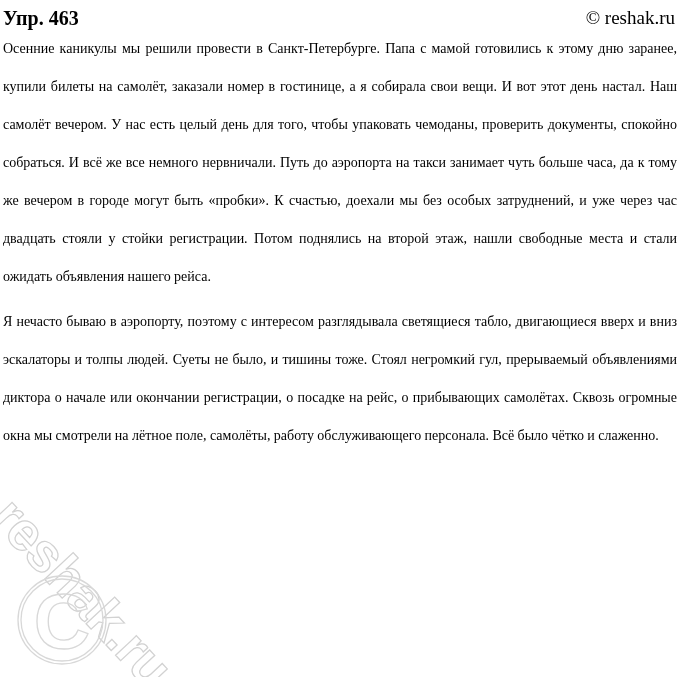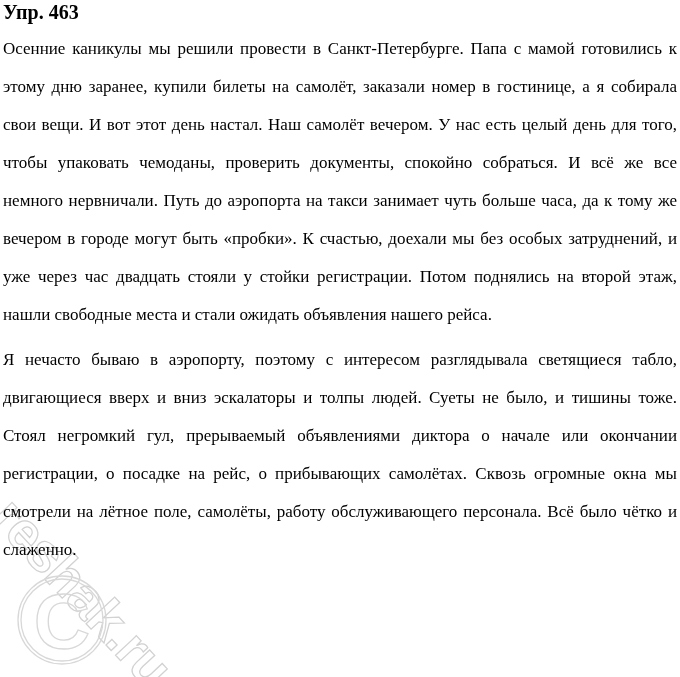--- a/index.html
+++ b/index.html
@@ -23,21 +23,21 @@
     box-sizing: border-box;
     padding: 0 3px;
     overflow: hidden;
   }
 
   
   .header-row {
     position: relative;
     height: 30px;
     display: flex;
-    align-items: flex-start;
+    align-items: flex-end;
     justify-content: space-between;
   }
   .exercise-title {
     font-size: 20px;
     font-weight: bold;
     line-height: 24px;
     letter-spacing: 0px;
     white-space: nowrap;
   }
   .site-credit {
@@ -47,21 +47,21 @@
     white-space: nowrap;
     padding-right: 2px;
   }
 
   
   .article {
     position: relative;
     z-index: 2;
   }
   .para {
-    font-size: 17px;
+    font-size: 14px;
     line-height: 38px;
     text-align: justify;
     text-justify: inter-word;
     margin: 0;
     -webkit-hyphens: none;
     hyphens: none;
     word-spacing: -0.1px;
   }
   .para + .para {
     margin-top: 7px;
@@ -119,20 +119,21 @@
         <text class="wm-text" x="0" y="40">reshak.ru</text>
       </g>
       <circle class="wm-ring-outer" cx="62" cy="140" r="44"></circle>
       <circle class="wm-ring-inner" cx="62" cy="140" r="41"></circle>
       <text class="wm-c" x="62" y="168" text-anchor="middle">C</text>
     </svg>
   </div>
 
   <div class="header-row">
     <div class="exercise-title">Упр. 463</div>
+    <div class="site-credit">© reshak.ru</div>
   </div>
 
   <div class="article">
     <p class="para">Осенние каникулы мы решили провести в Санкт-Петербурге. Папа с мамой готовились к этому дню заранее, купили билеты на самолёт, заказали номер в гостинице, а я собирала свои вещи. И вот этот день настал. Наш самолёт вечером. У нас есть целый день для того, чтобы упаковать чемоданы, проверить документы, спокойно собраться. И всё же все немного нервничали. Путь до аэропорта на такси занимает чуть больше часа, да к тому же вечером в городе могут быть «пробки». К счастью, доехали мы без особых затруднений, и уже через час двадцать стояли у стойки регистрации. Потом поднялись на второй этаж, нашли свободные места и стали ожидать объявления нашего рейса.</p>
     <p class="para">Я нечасто бываю в аэропорту, поэтому с интересом разглядывала светящиеся табло, двигающиеся вверх и вниз эскалаторы и толпы людей. Суеты не было, и тишины тоже. Стоял негромкий гул, прерываемый объявлениями диктора о начале или окончании регистрации, о посадке на рейс, о прибывающих самолётах. Сквозь огромные окна мы смотрели на лётное поле, самолёты, работу обслуживающего персонала. Всё было чётко и слаженно.</p>
   </div>
 
 </div>
 
 </body></html>

